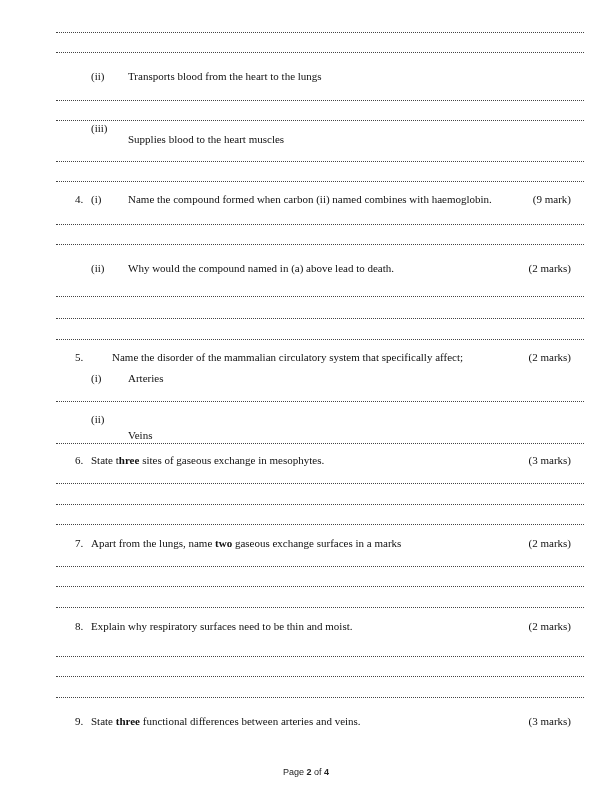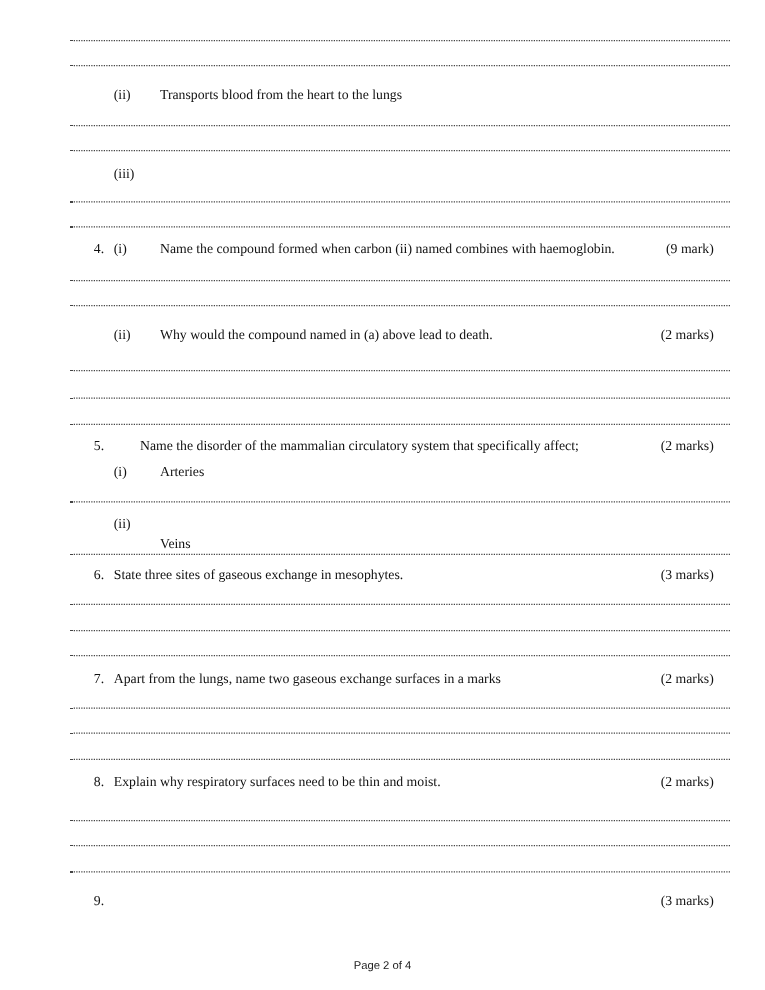--- a/index.html
+++ b/index.html
@@ -38,21 +38,21 @@
       font-size: 11px;
       line-height: 13px;
     }
     .marks {
       position: absolute;
       right: 41px;
       font-size: 11px;
       line-height: 13px;
       white-space: nowrap;
     }
-    b { font-weight: normal; }
+    b { font-weight: bold; }
     .footer {
       position: absolute;
       top: 767px;
       left: 0;
       width: 612px;
       text-align: center;
       font-family: "Liberation Sans", "DejaVu Sans", sans-serif;
       font-size: 9px;
       line-height: 11px;
       color: #222222;
@@ -84,21 +84,22 @@
       <div class="dots" style="top: 586px;"></div>
       <div class="dots" style="top: 607px;"></div>
       <div class="dots" style="top: 656px;"></div>
       <div class="dots" style="top: 676px;"></div>
       <div class="dots" style="top: 697px;"></div>
     </div>
 
   <span class="num" style="left:91px; top:70px;">(ii)</span>
   <span class="line" style="left:128px; top:70px;">Transports blood from the heart to the lungs</span>
 
-  <span class="num" style="left:91px; top:133px;">(iii)</span>
+  <span class="num" style="left:91px; top:122px;">(iii)</span>
+  <span class="line" style="left:128px; top:133px;">Supplies blood to the heart muscles</span>
 
   <span class="num" style="left:75px; top:193px;">4.</span>
   <span class="num" style="left:91px; top:193px;">(i)</span>
   <span class="line" style="left:128px; top:193px;">Name the compound formed when carbon (ii) named combines with haemoglobin.</span>
   <span class="marks" style="top:193px;">(9 mark)</span>
 
   <span class="num" style="left:91px; top:262px;">(ii)</span>
   <span class="line" style="left:128px; top:262px;">Why would the compound named in (a) above lead to death.</span>
   <span class="marks" style="top:262px;">(2 marks)</span>
 
@@ -116,17 +117,18 @@
 
   <span class="num" style="left:75px; top:537px;">7.</span>
   <span class="line" style="left:91px; top:537px;"><span>Apart from the lungs, name </span><b>two</b><span> gaseous exchange surfaces in a marks</span></span>
   <span class="marks" style="top:537px;">(2 marks)</span>
 
   <span class="num" style="left:75px; top:620px;">8.</span>
   <span class="line" style="left:91px; top:620px;">Explain why respiratory surfaces need to be thin and moist.</span>
   <span class="marks" style="top:620px;">(2 marks)</span>
 
   <span class="num" style="left:75px; top:715px;">9.</span>
+  <span class="line" style="left:91px; top:715px;"><span>State </span><b>three</b><span> functional differences between arteries and veins.</span></span>
   <span class="marks" style="top:715px;">(3 marks)</span>
 
   <div class="footer"><span>Page </span><b>2</b><span> of </span><b>4</b></div>
 
 </div>
 
 </body></html>

